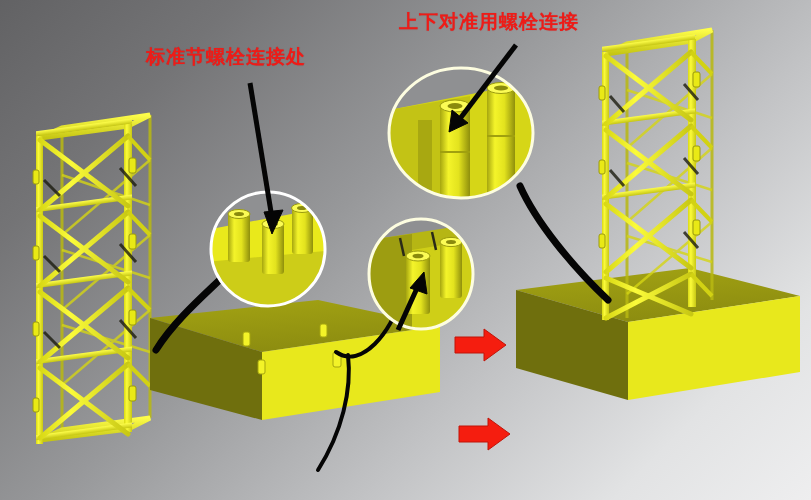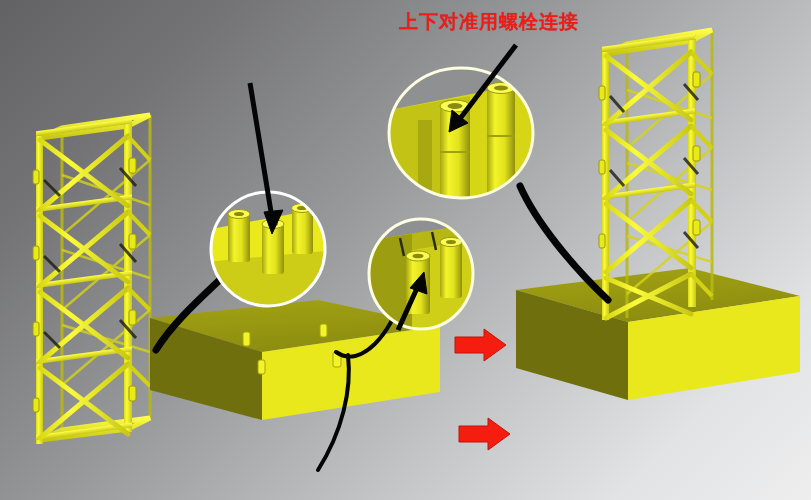--- a/index.html
+++ b/index.html
@@ -295,17 +295,18 @@
     </g>
 
     <g>
       <polygon points="455,337 484,337 484,329 506,345 484,361 484,353 455,353" fill="#f51d0f" stroke="#c01509" stroke-width="1"></polygon>
     </g>
     <g>
       <polygon points="459,426 488,426 488,418 510,434 488,450 488,442 459,442" fill="#f51d0f" stroke="#c01509" stroke-width="1"></polygon>
     </g>
   </svg>
 
+  <div class="lbl" id="lbl-standard">标准节螺栓连接处</div>
 
   <div class="lbl" id="lbl-align">上下对准用螺栓连接</div>
 
 
 </div>
 
 </body></html>

